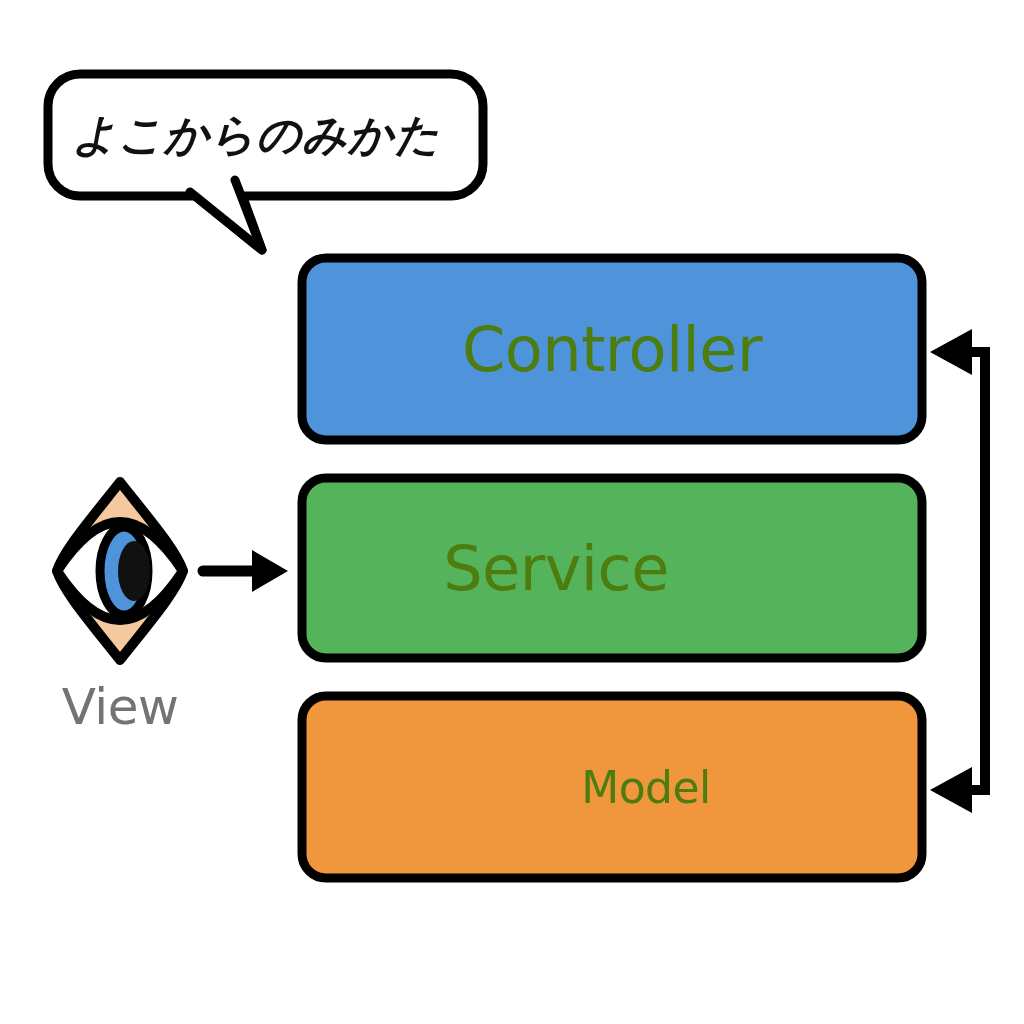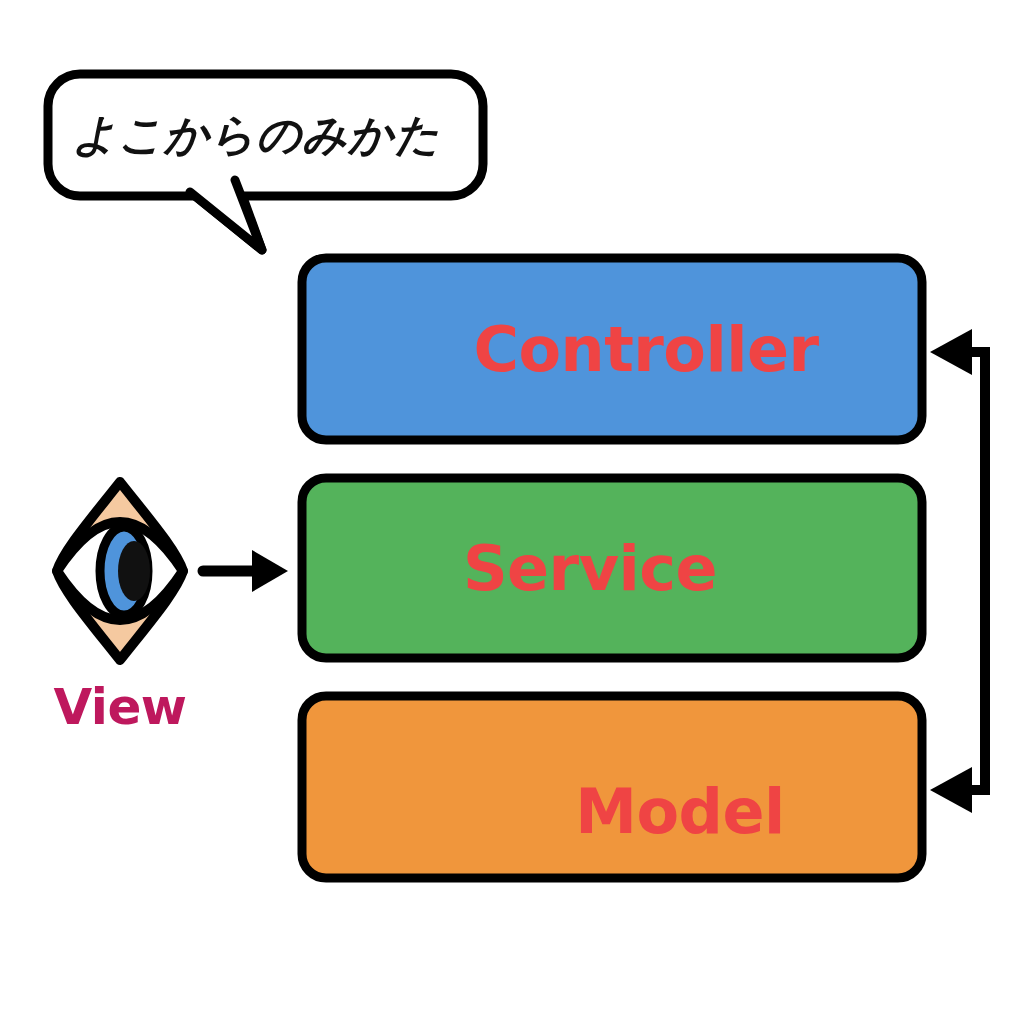--- a/index.html
+++ b/index.html
@@ -26,38 +26,37 @@
     top: 0;
     width: 1024px;
     height: 1024px;
   }
   .box-label {
     position: absolute;
     display: flex;
     align-items: center;
     justify-content: center;
     font-family: "DejaVu Sans", "Liberation Sans", sans-serif;
-    font-weight: 700;
-    color: #ef4444;
+    font-weight: 400;
+    color: #4d7c0f;
     letter-spacing: -0.5px;
     pointer-events: none;
     white-space: nowrap;
-    padding-left: 34px;
   }
   #label-controller {
     left: 298px; top: 254px; width: 628px; height: 190px;
     font-size: 62px;
   }
   #label-service {
     left: 298px; top: 474px; width: 516px; height: 188px;
     font-size: 62px;
   }
   #label-model {
-    left: 298px; top: 716px; width: 696px; height: 190px;
-    font-size: 62px;
+    left: 298px; top: 692px; width: 696px; height: 190px;
+    font-size: 44px;
   }
   #bubble-text {
     position: absolute;
     left: 72px;
     top: 96px;
     width: 392px;
     height: 78px;
     display: flex;
     align-items: center;
     justify-content: flex-start;
@@ -69,23 +68,23 @@
     white-space: nowrap;
     font-style: italic;
   }
   #view-caption {
     position: absolute;
     left: 30px;
     top: 678px;
     width: 180px;
     text-align: center;
     font-family: "DejaVu Sans", "Liberation Sans", sans-serif;
-    font-weight: 700;
+    font-weight: 400;
     font-size: 50px;
-    color: #be185d;
+    color: #737373;
     letter-spacing: -0.5px;
   }
 </style>
 </head>
 <body>
 
 <div id="canvas">
 
   <svg id="diagram-svg" viewBox="0 0 1024 1024" xmlns="http://www.w3.org/2000/svg">
 

